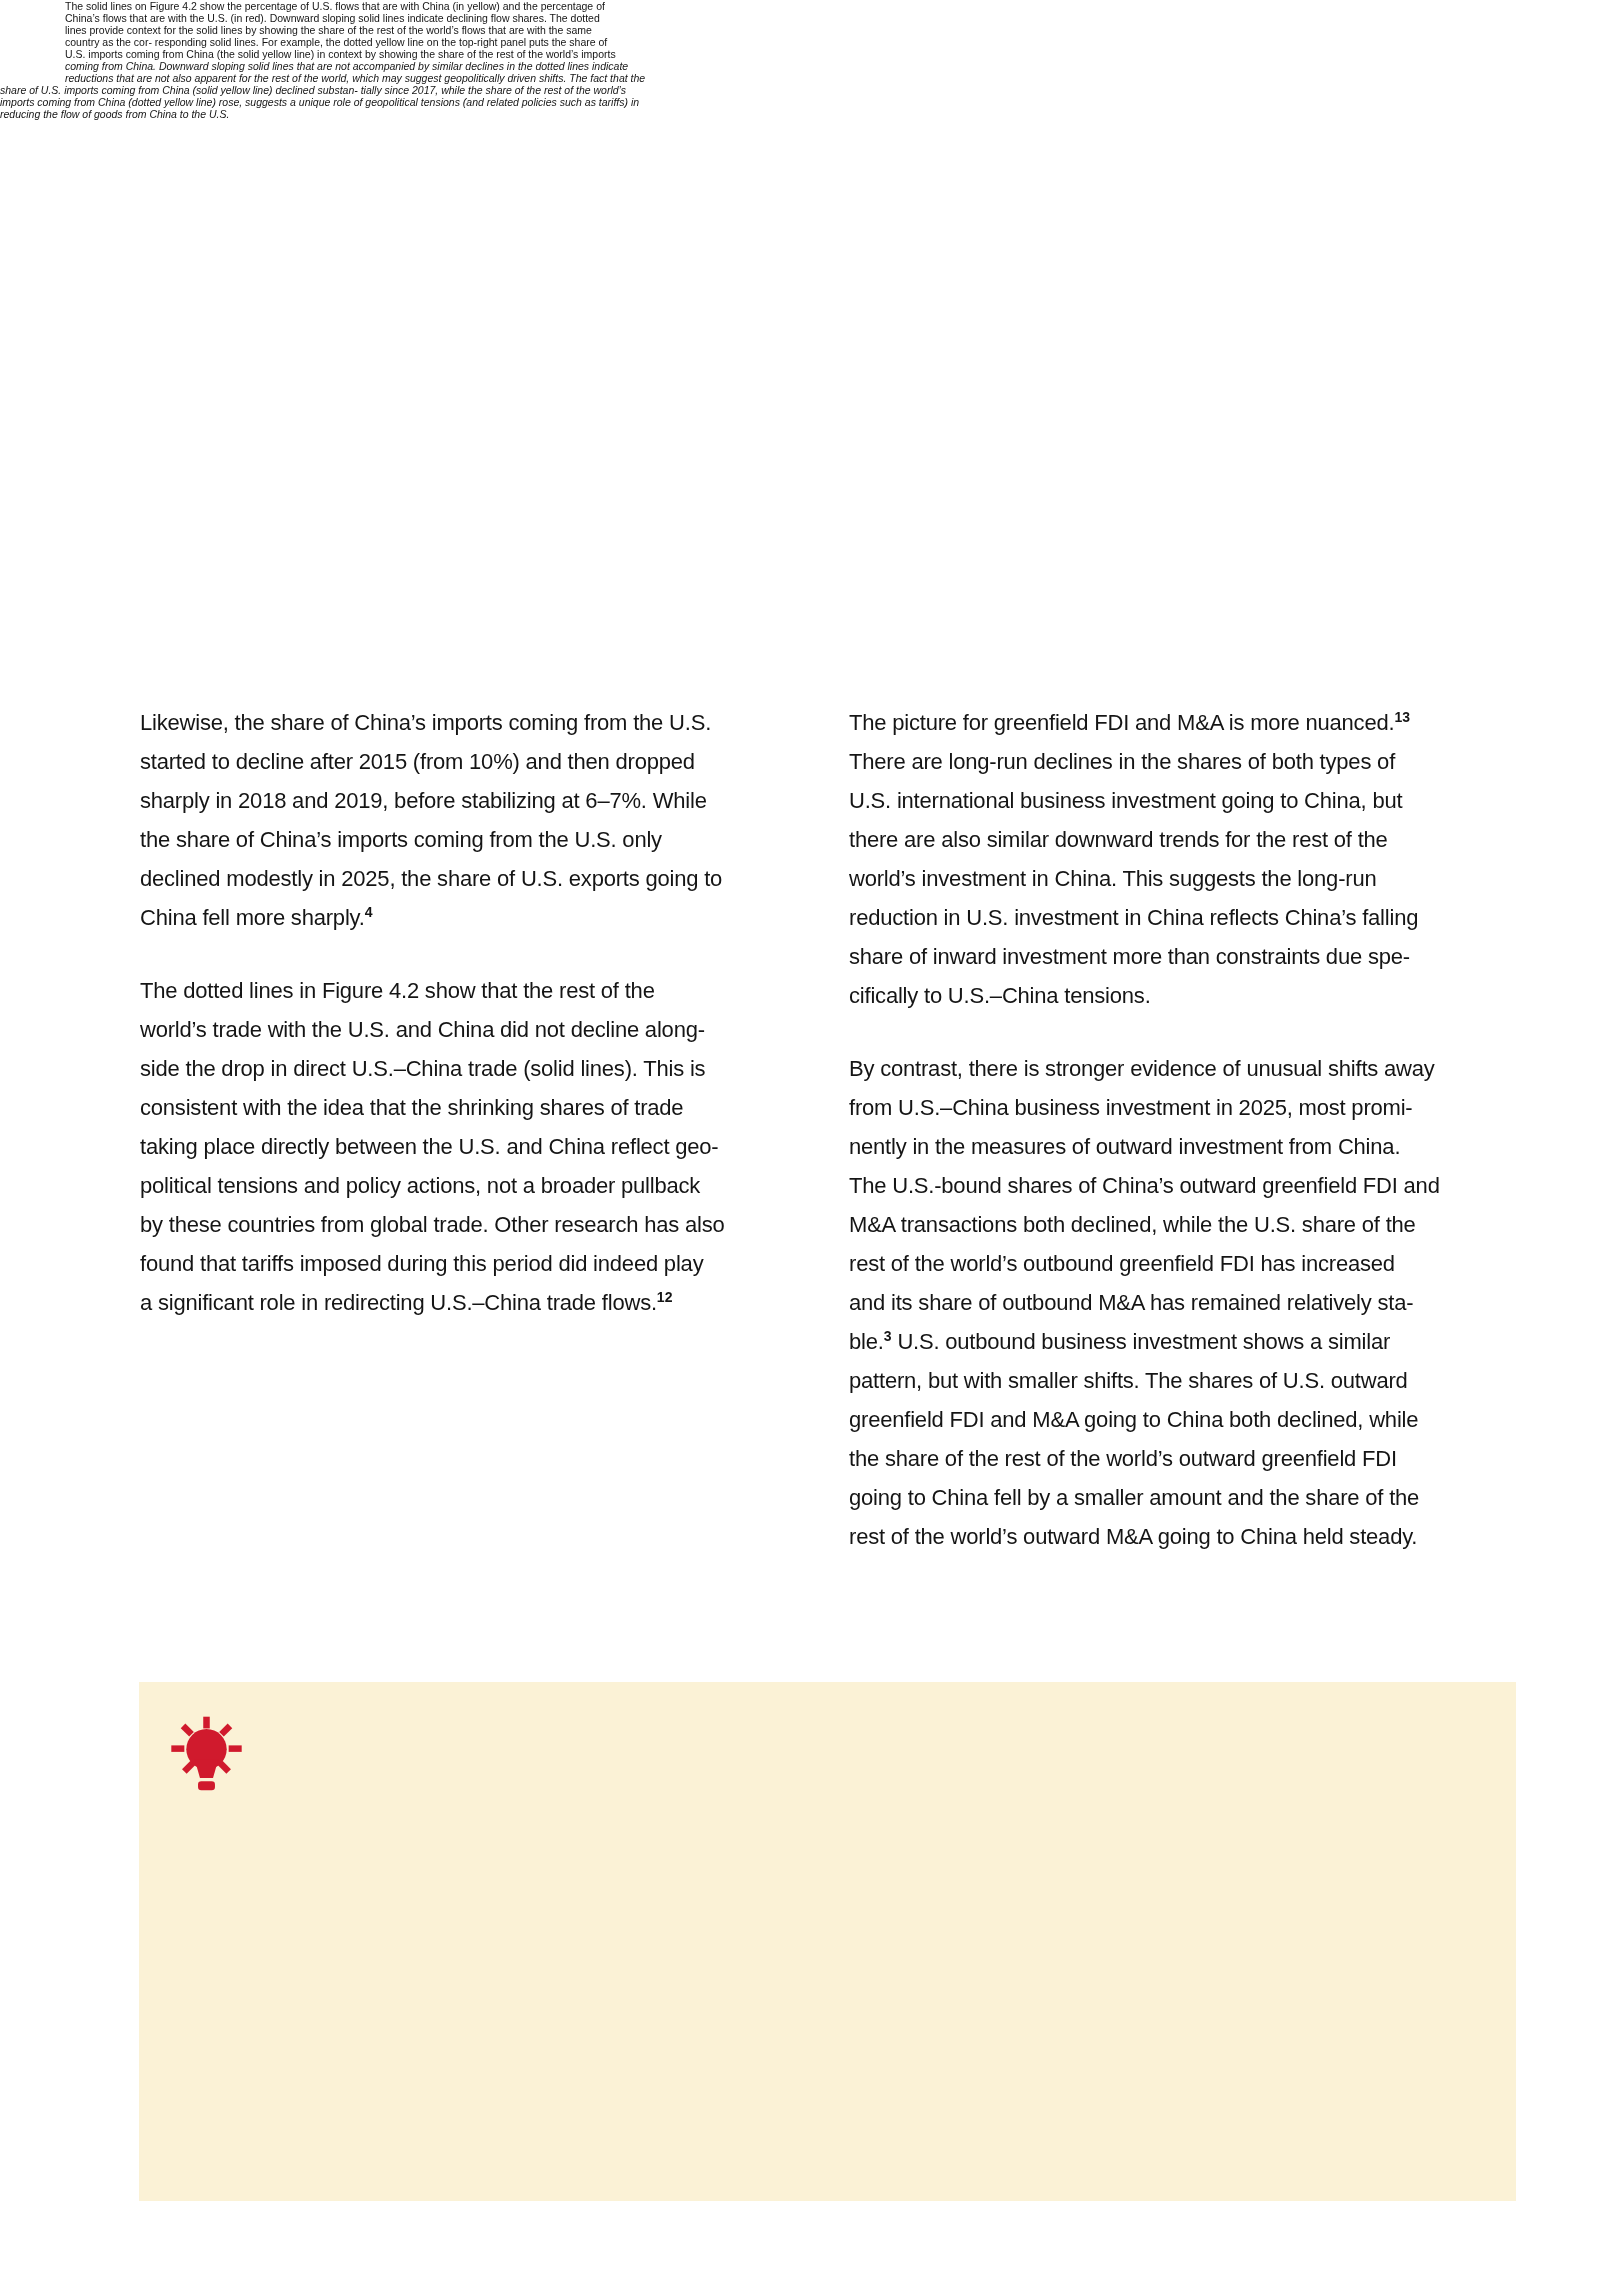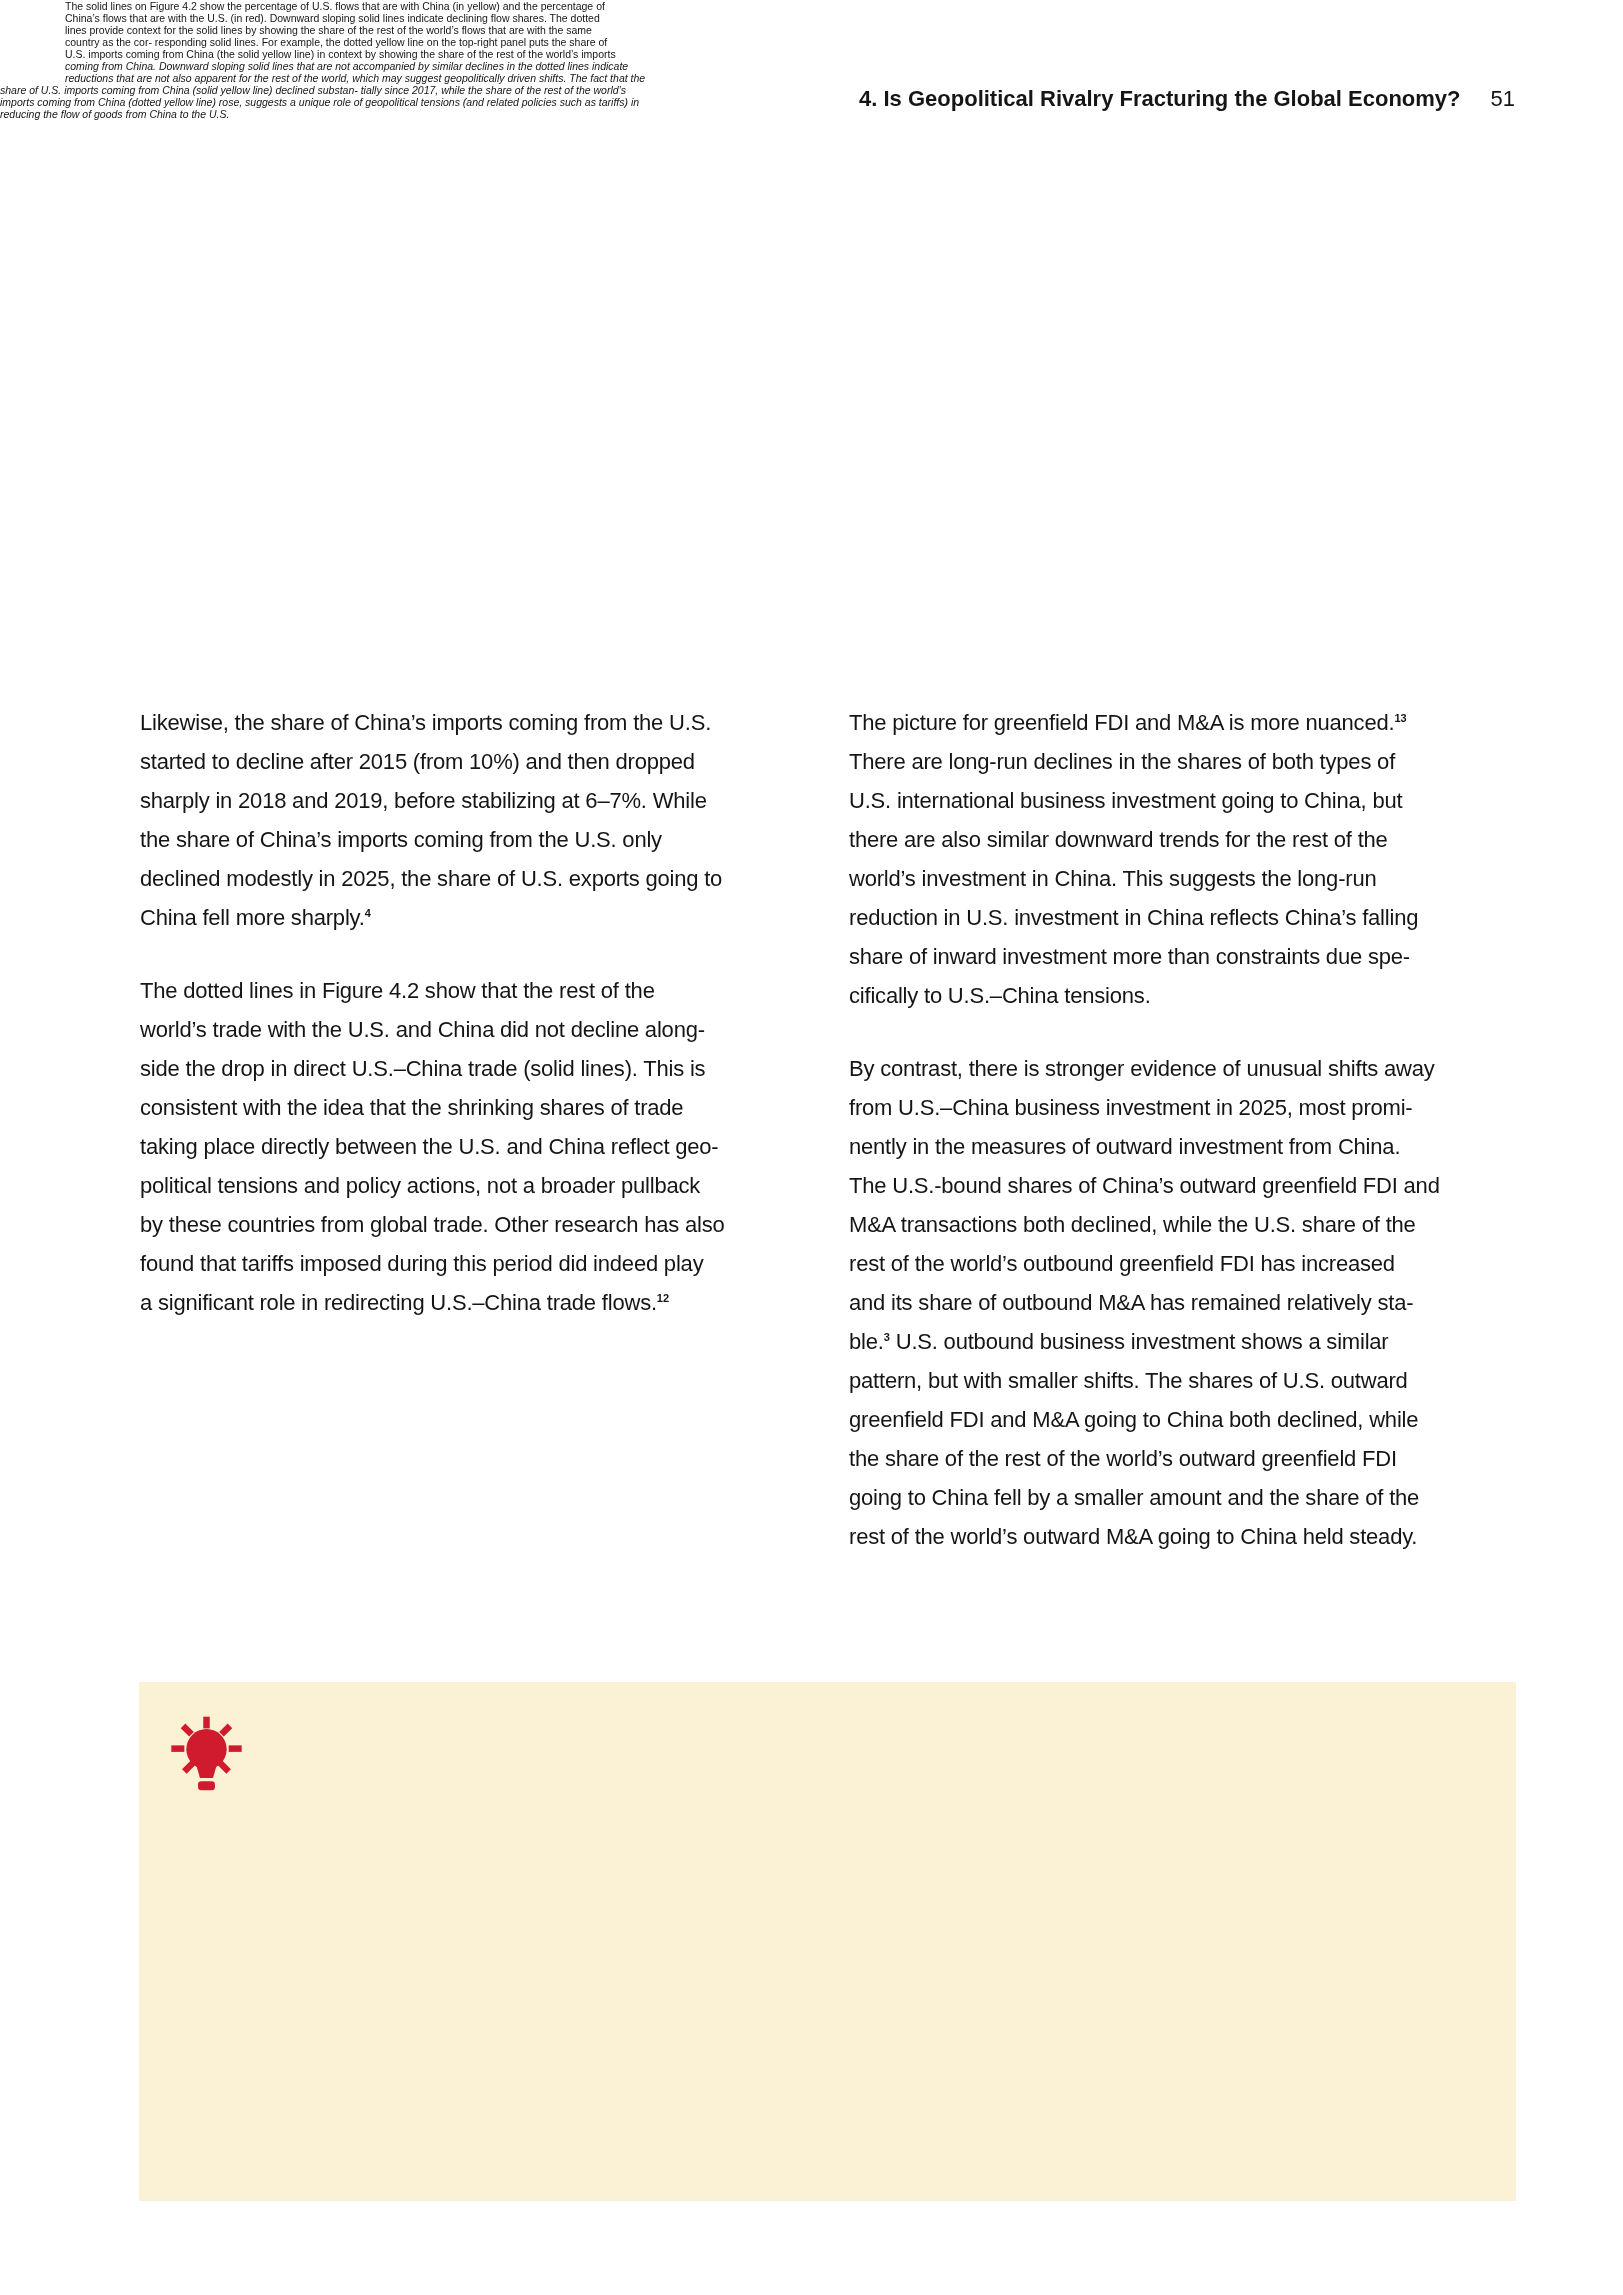--- a/index.html
+++ b/index.html
@@ -18,44 +18,41 @@
   .col {
     position:absolute; top:703px; width:675px;
     font-size:22px; line-height:39px; letter-spacing:-0.2px;
   }
   .col-left  { left:140px;  }
   .col-right { left:849px; }
   .col p { white-space:pre; margin:0 0 34px 0; }
   .col p:last-child { margin-bottom:0; }
   .subhead { font-weight:bold; white-space:pre; }
   sup.fn {
-    font-weight:bold; font-size:11px; letter-spacing:0;
+    font-weight:bold; font-size:14px; letter-spacing:0;
     vertical-align:super; line-height:0;
   }
 
   .callout {
     position:absolute; left:139px; top:1682px; width:1377px; height:519px;
   }
   .callout .box-bg { position:absolute; inset:0; }
   
   .c-col-left  { left:195px;  width:623px; }
   .c-col-right { left:849px; width:648px;font-style:italic; }
   .icon-spacer { float:left; width:65px; height:82px; }
   .bulb {
     position:absolute; left:170px; top:1714px; width:73px; height:81px;
   }
 </style>
 </head>
 <body>
 
 <div class="page" style="color: rgb(21, 21, 21);">
 
-  <div class="running-header">
-    <span class="title">4. Is Geopolitical Rivalry Fracturing the Global Economy?</span><span class="pageno">51</span>
-  </div>
 
   <div class="col col-left">
     <p><span>Likewise, the share of China’s imports coming from the U.S.
 started to decline after 2015 (from 10%) and then dropped
 sharply in 2018 and 2019, before stabilizing at 6–7%. While
 the share of China’s imports coming from the U.S. only
 declined modestly in 2025, the share of U.S. exports going to
 China fell more sharply.</span><sup class="fn">4</sup></p>
     <p><span>The dotted lines in Figure 4.2 show that the rest of the
 world’s trade with the U.S. and China did not decline along-

